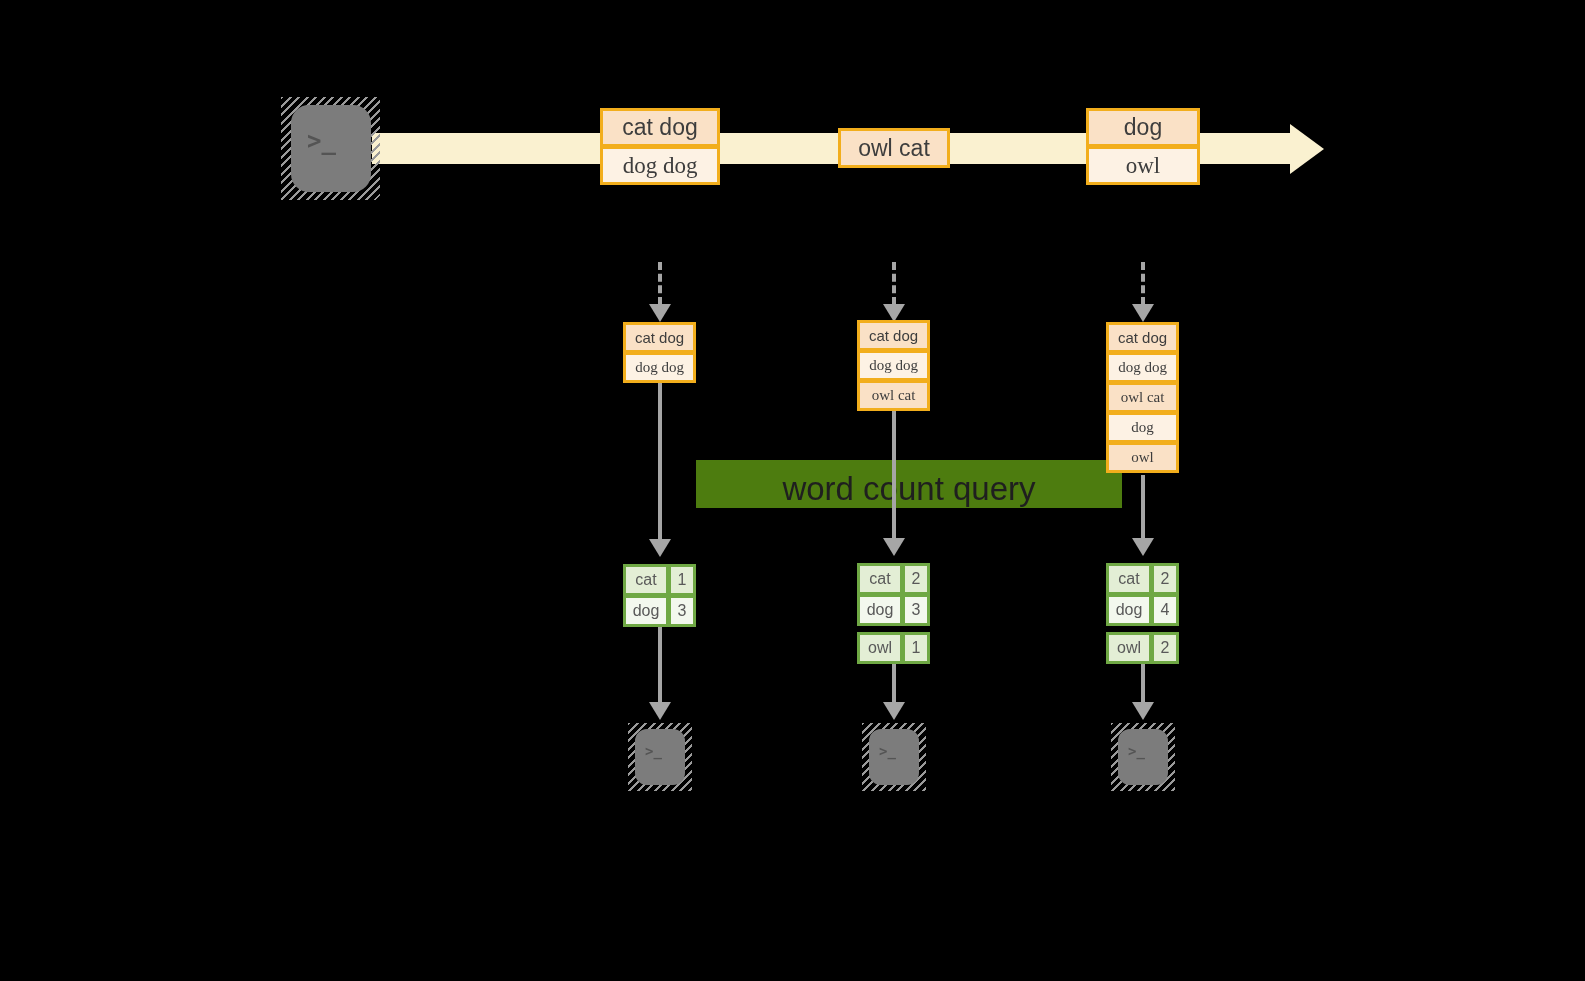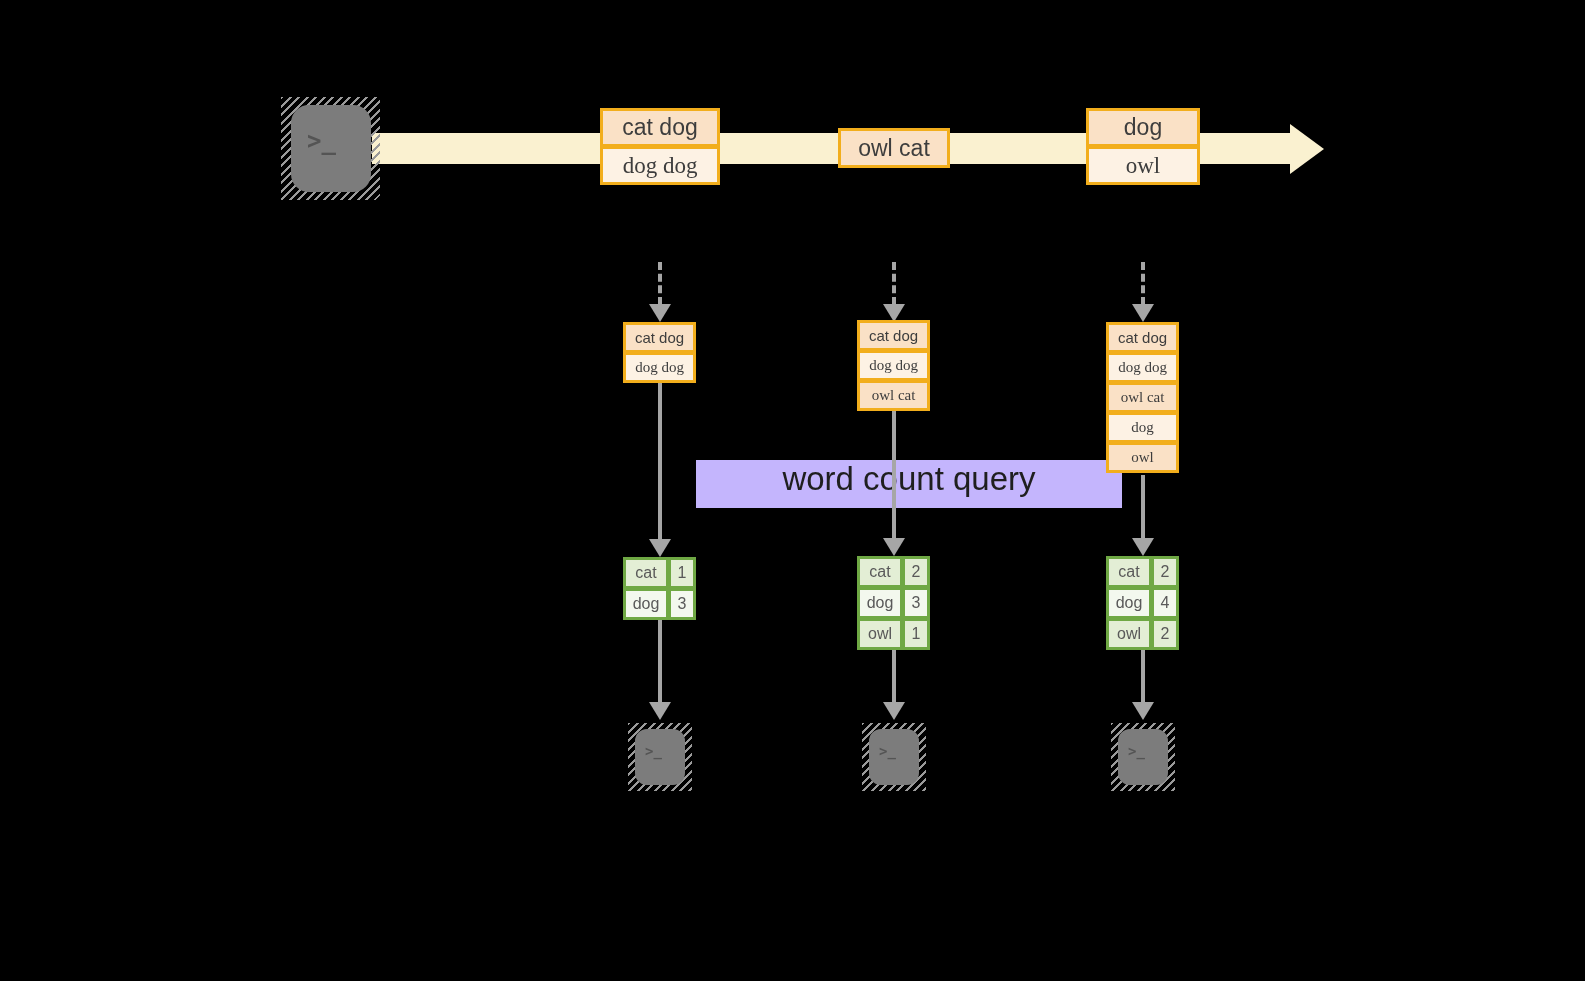--- a/index.html
+++ b/index.html
@@ -23,27 +23,27 @@
   
   .ocell{box-sizing:border-box;border:3px solid var(--orange);display:flex;align-items:center;justify-content:center;color:var(--ink);}
   .ocell + .ocell{margin-top:-1px;font-family:Liberation Serif, serif;}
   .odd{background:var(--peach);} .even{background:var(--cream);}
   .stackcol{display:flex;flex-direction:column;}
   
   .grow{display:flex;}
   .grow + .grow{margin-top:-1px;}
   .gcell{box-sizing:border-box;border:3px solid var(--green);display:flex;align-items:center;justify-content:center;color:var(--gink);font-size:16px;}
   .gcell.cnt{margin-left:-1px;}
-  .godd{background:var(--gdark);} .geven{background:var(--glight);}
+  .godd{background:var(--gdark);margin-top:7px;} .geven{background:var(--glight);}
   
   .vline{width:4px;background:var(--gray);}
   .vdash{width:0;border-left:4px dashed var(--gray);}
   .ahead{width:0;height:0;border-left:11px solid transparent;border-right:11px solid transparent;border-top:18px solid var(--gray);}
   
-  .qbox{background:#c4b5fd;display:flex;align-items:flex-start;justify-content:center;}
+  .qbox{background:#4d7c0f;display:flex;align-items:flex-end;justify-content:center;}
   .qbox span{font-size:33px;color:#1F1F1F;}
   .f23{font-size:23px;} .f15{font-size:15px;}
 </style>
 </head>
 <body>
 
 <div id="canvas">
 
   <div class="abs band" style="left:372px;top:133px;width:918px;height:31px;"></div>
   <div class="abs band-head" style="left:1290px;top:124px;"></div>

